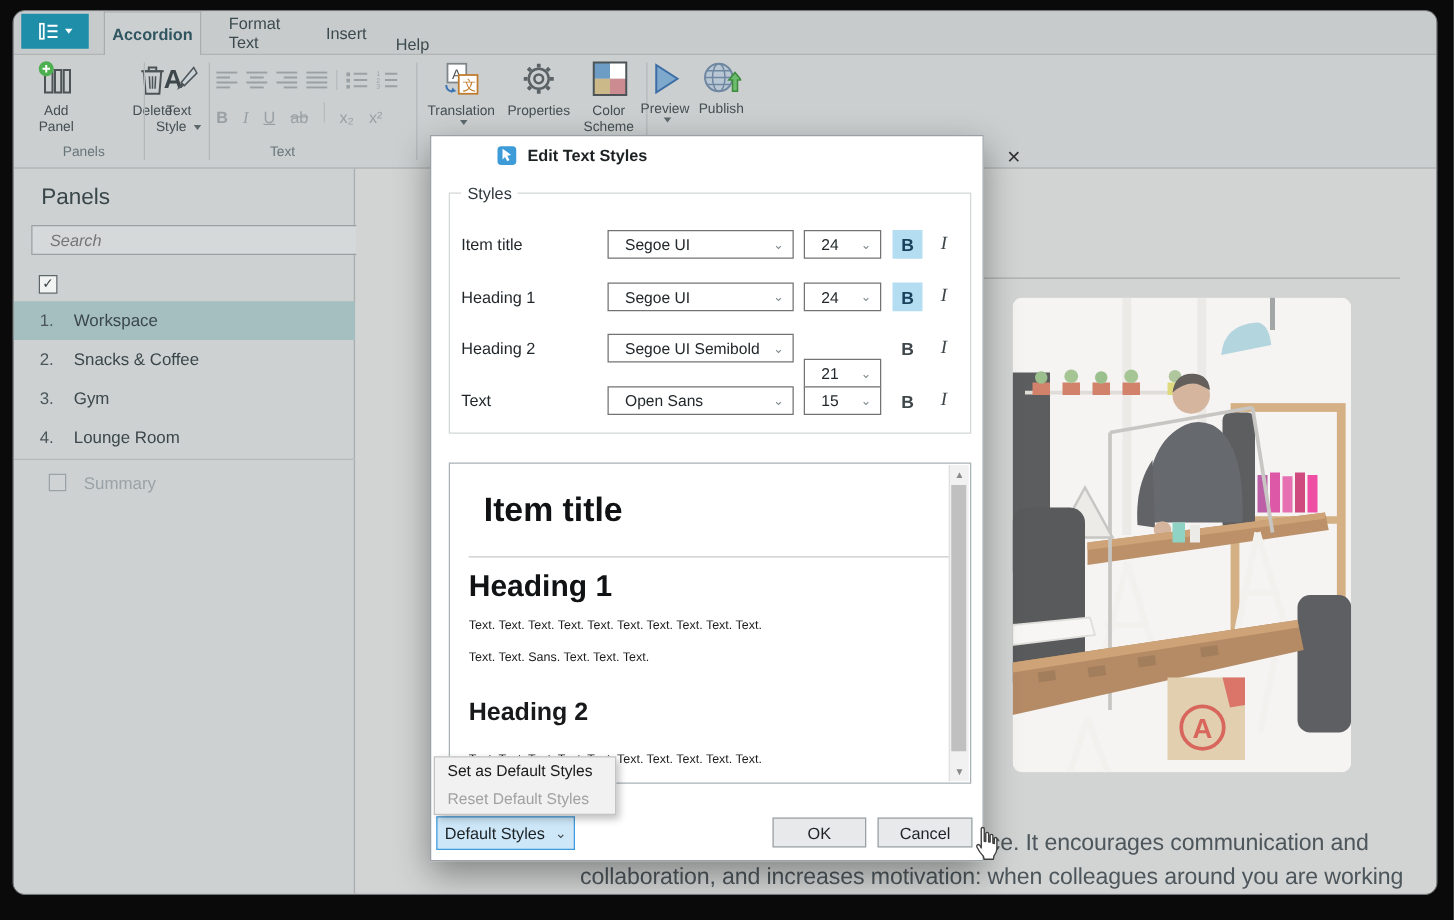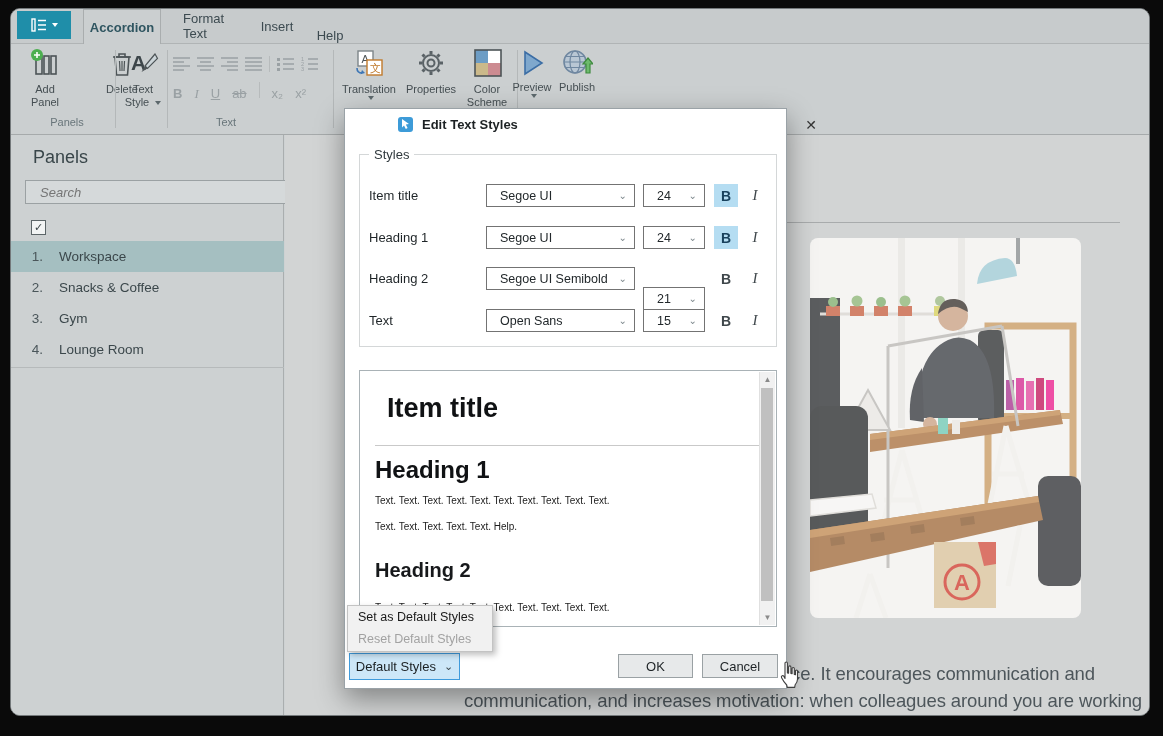--- a/index.html
+++ b/index.html
@@ -337,20 +337,24 @@
       </div>
       <div class="sb-item">
         <span class="num">3.</span>
         <span>Gym</span>
       </div>
       <div class="sb-item">
         <span class="num">4.</span>
         <span>Lounge Room</span>
       </div>
       <div class="sb-divider"></div>
+      <div class="sb-summary">
+        <span class="box"></span>
+        <span>Summary</span>
+      </div>
     </div>
   </div>
 
   <div class="content">
     <div class="content-hr"></div>
 
     <div class="photo">
       <svg width="271" height="380" viewBox="0 0 271 380">
         <rect width="271" height="380" fill="#f2f1ef"></rect>
         <rect x="88" y="0" width="7" height="190" fill="#e6e4e0"></rect>
@@ -432,21 +436,21 @@
         </g>
         <g stroke="#efede9" stroke-width="5" fill="none">
           <path d="M60 336 l-14 44 M60 336 l16 44"></path>
           <path d="M210 288 l-12 60"></path>
         </g>
         <rect width="271" height="380" fill="#ffffff" opacity="0.22"></rect>
       </svg>
     </div>
 
     <div class="bodytext" style="left:506px;top:528px;">ce. It encourages communication and</div>
-    <div class="bodytext" style="left:179px;top:555px;">communication, and increases motivation: when colleagues around you are working</div>
+    <div class="bodytext" style="left:179px;top:555px;">collaboration, and increases motivation: when colleagues around you are working</div>
   </div>
 
   <div class="dialog">
     <div class="dlg-titlebar">
       <div class="dlg-icon">
         <svg width="9" height="10" viewBox="0 0 9 10">
             <path d="M1 0 l7 5 l-3.2 0.6 l1.8 3.4 l-1.8 1 l-1.8-3.5 l-2 2z" fill="#ffffff"></path>
           </svg>
       </div>
       <span class="dlg-title">Edit Text Styles</span>
@@ -504,21 +508,21 @@
       <div class="bibtn bold" style="left:354px;top:154px;">B</div>
       <div class="bibtn italic" style="left:383px;top:154px;">I</div>
     </div>
 
     <div class="previewbox">
       <div class="pv-inner">
         <div class="pv-itemtitle">Item title</div>
         <div class="pv-hr"></div>
         <div class="pv-h1">Heading 1</div>
         <div class="pv-p" style="top:117px;">Text. Text. Text. Text. Text. Text. Text. Text. Text. Text.</div>
-        <div class="pv-p" style="top:143px;">Text. Text. Text. Text. Text. Help.</div>
+        <div class="pv-p" style="top:143px;">Text. Text. Sans. Text. Text. Text.</div>
         <div class="pv-h2">Heading 2</div>
         <div class="pv-p" style="top:224px;">Text. Text. Text. Text. Text. Text. Text. Text. Text. Text.</div>
       </div>
       <div class="pv-scroll">
         <div class="pv-arrow" style="top:0;">▲</div>
         <div class="pv-thumb"></div>
         <div class="pv-arrow" style="bottom:0;">▼</div>
       </div>
     </div>
 

